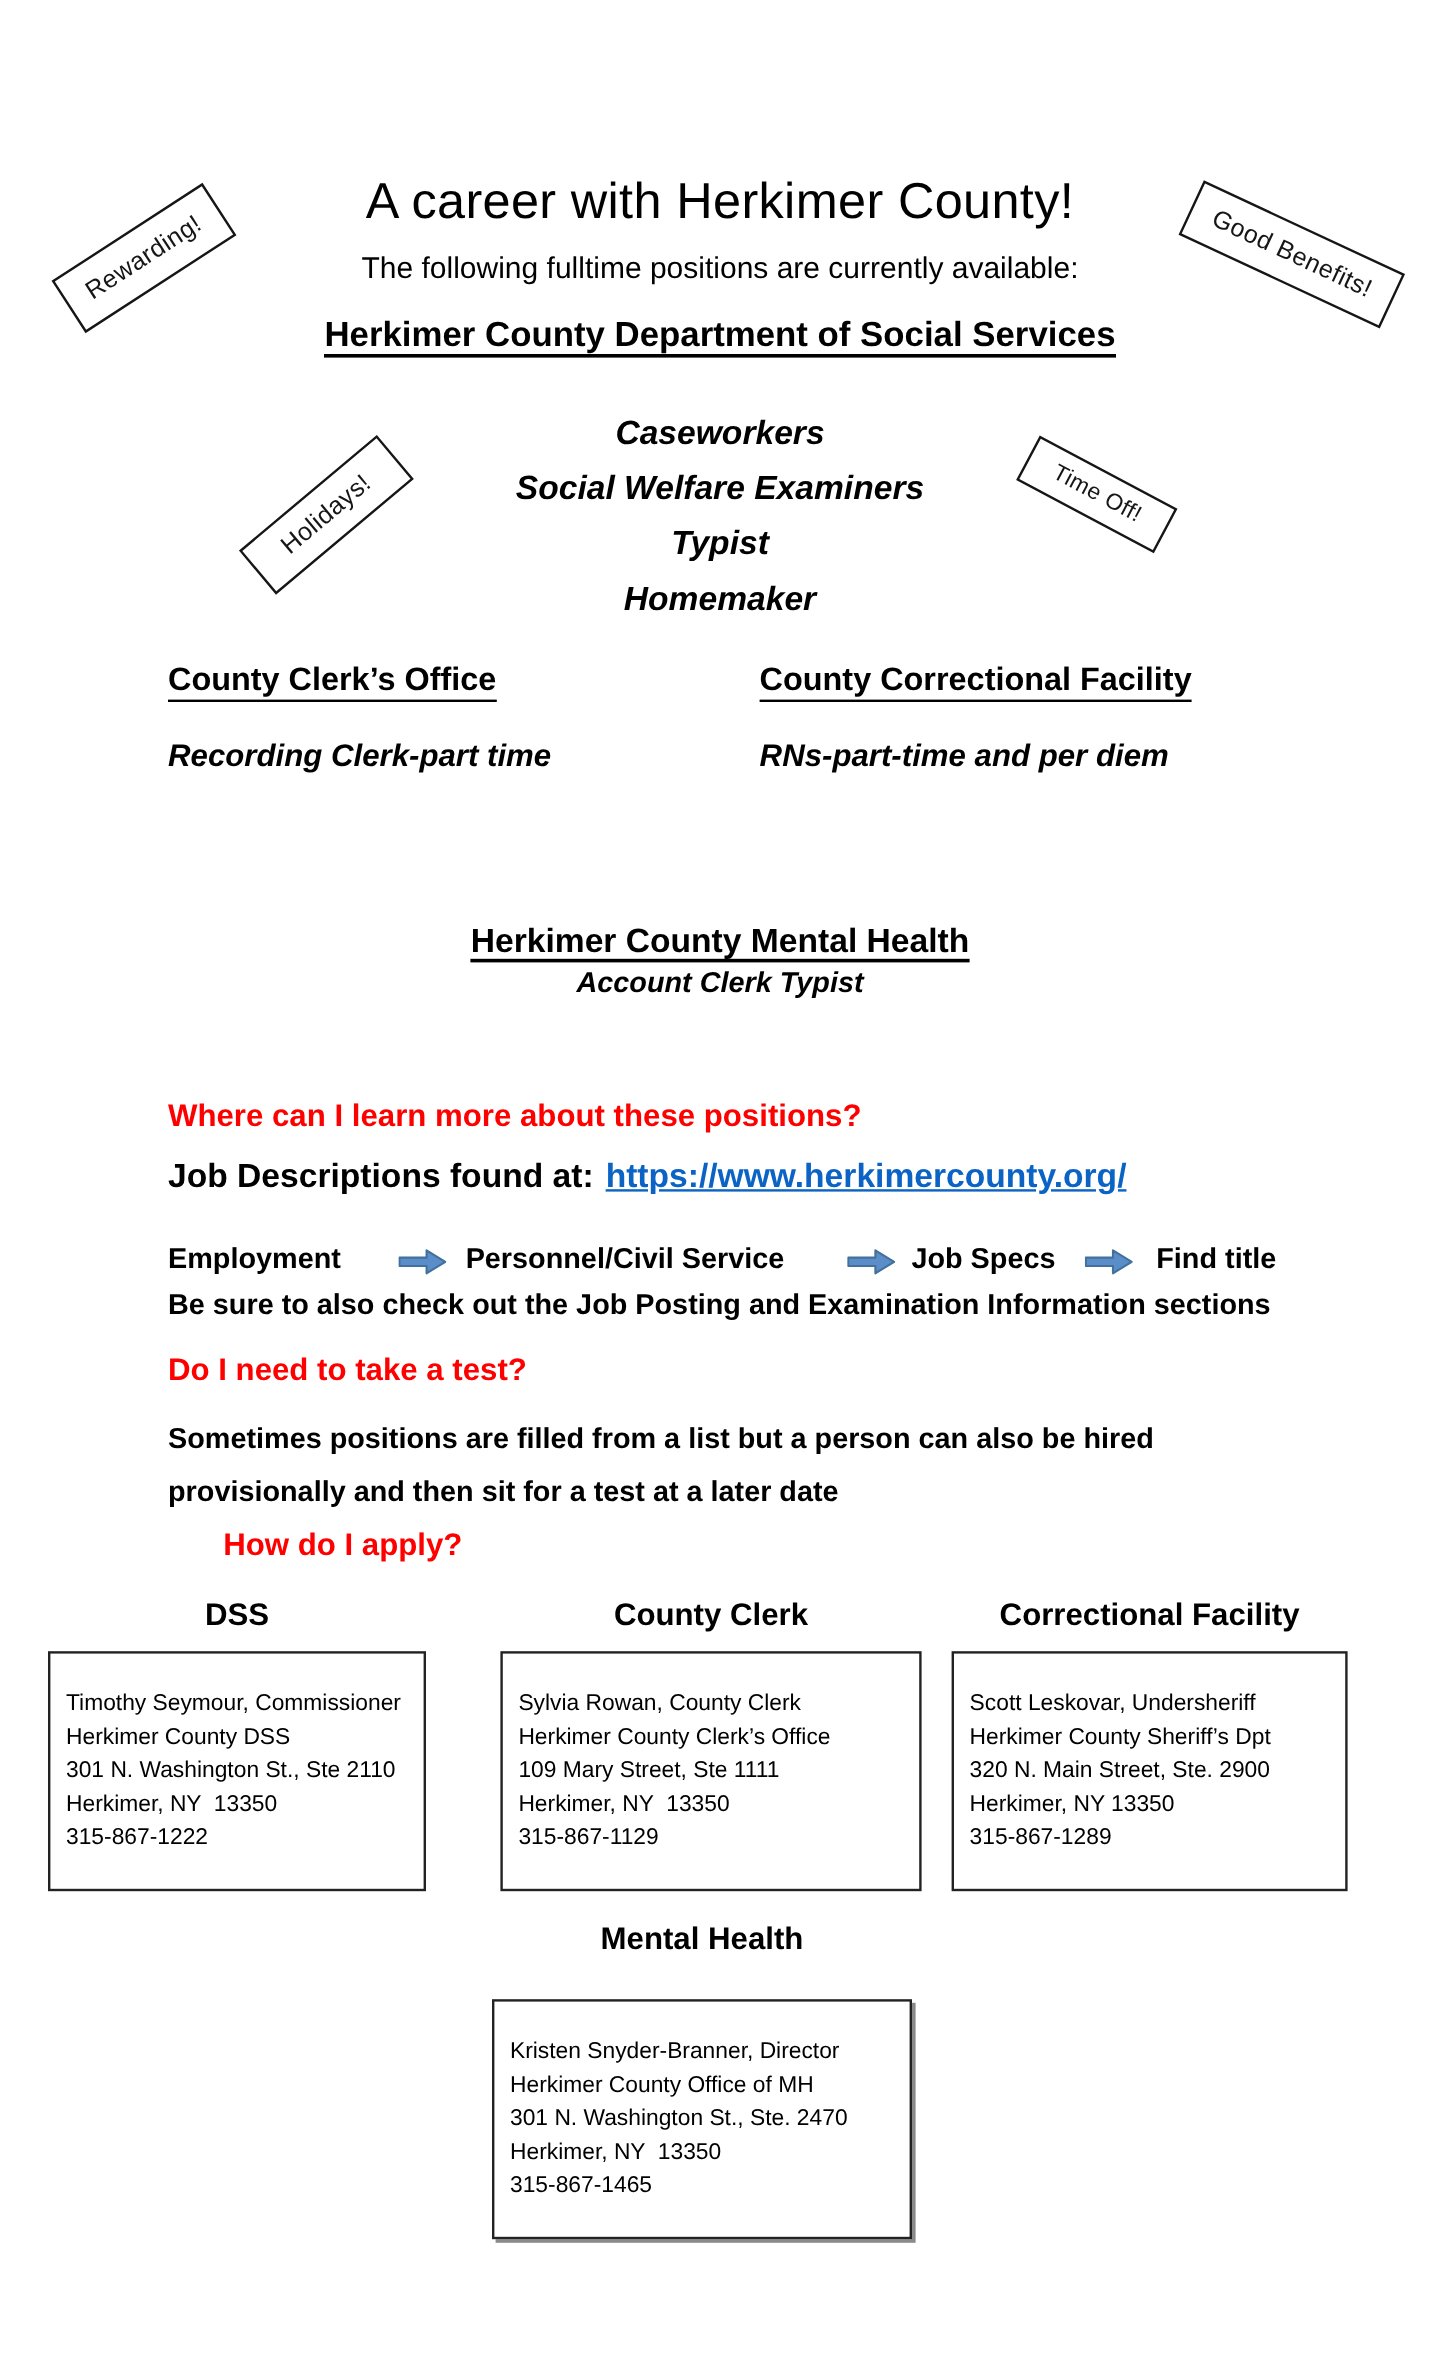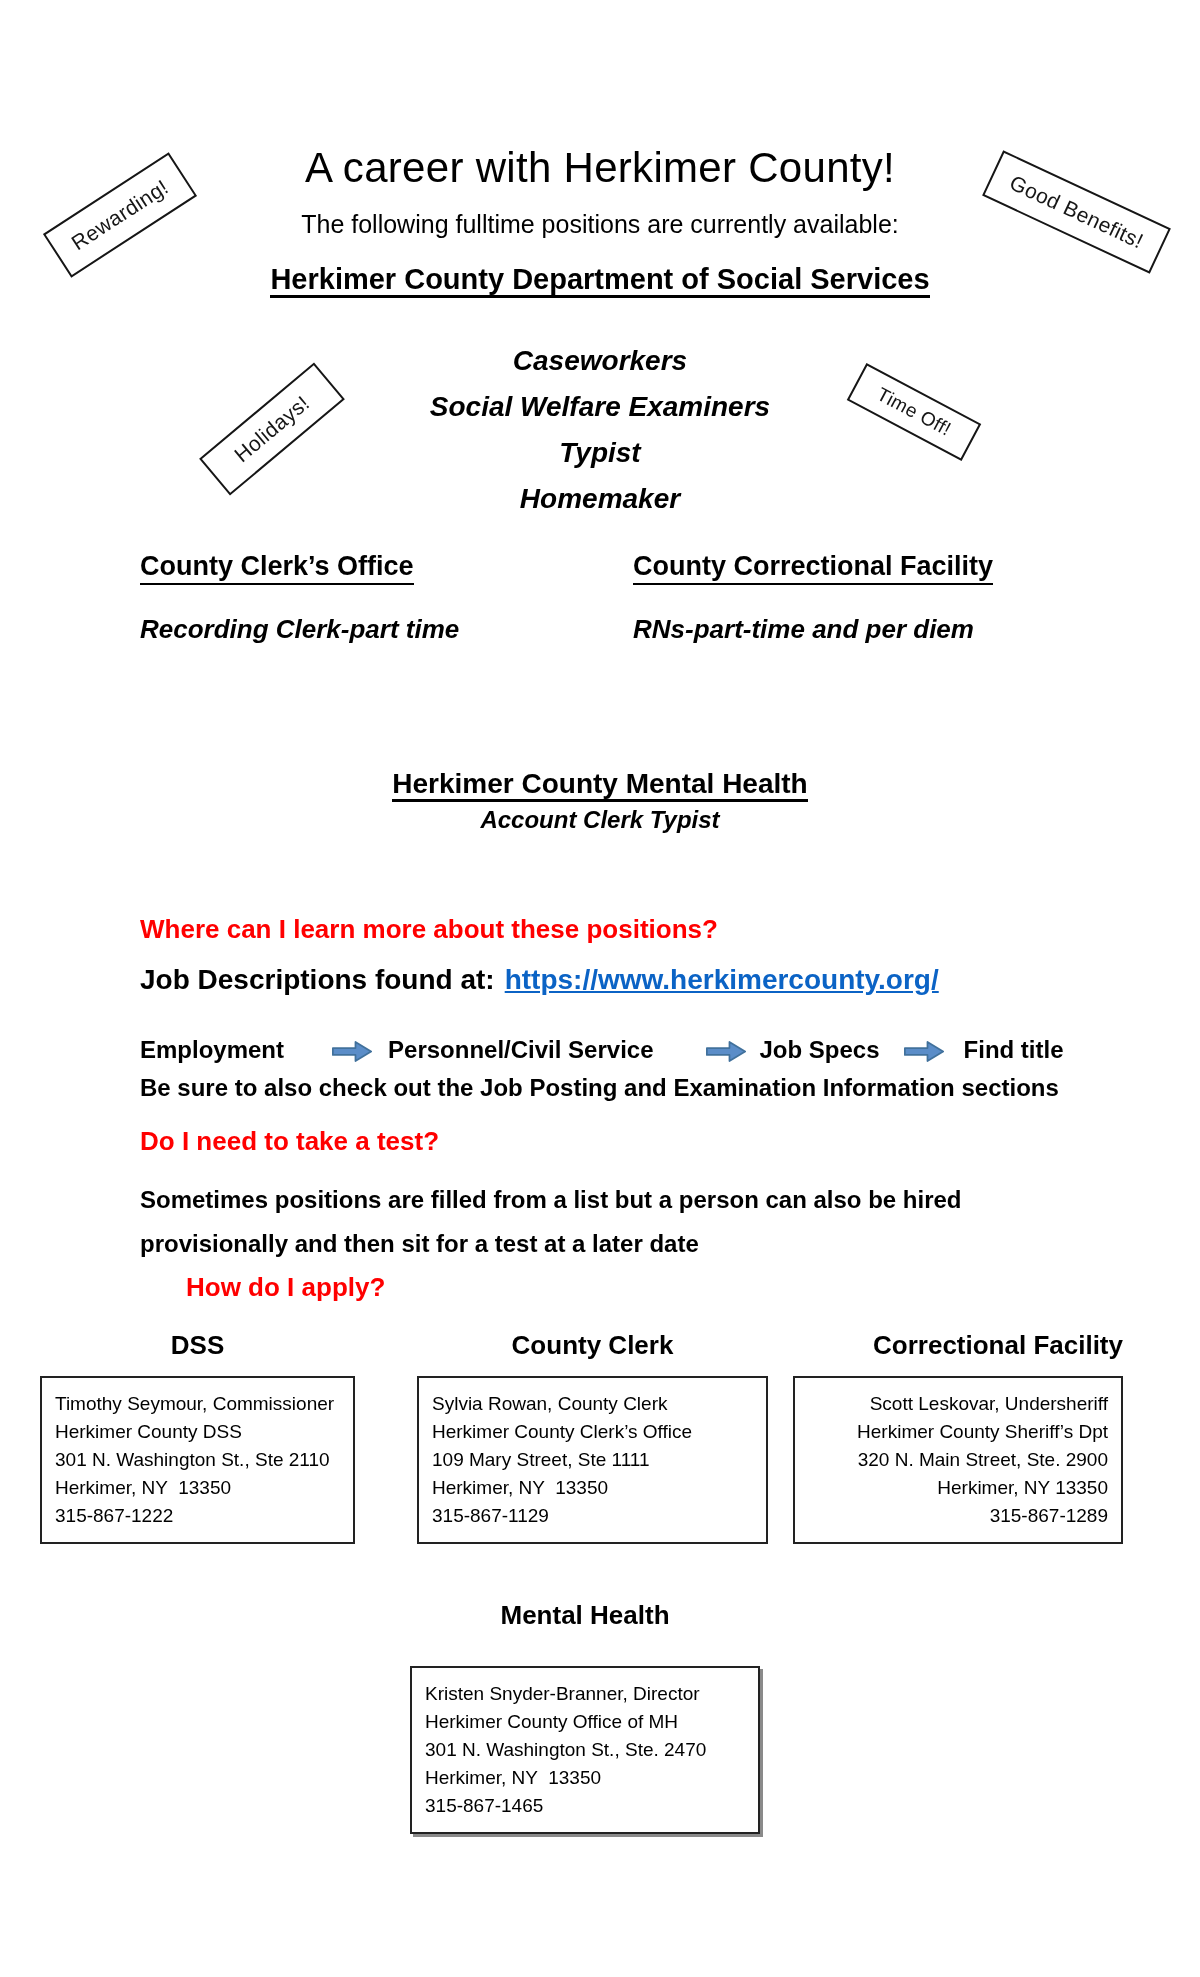--- a/index.html
+++ b/index.html
@@ -55,26 +55,26 @@
   .nav-row .arrow-icon{display:inline-flex;align-items:center;}
   .nav-row svg path{fill:var(--arrow-fill);stroke:var(--arrow-border);stroke-width:2;stroke-linejoin:round;}
   .gap-a{margin-left:48px;margin-right:16px;}
   .gap-b{margin-left:52px;margin-right:14px;}
   .gap-c{margin-left:24px;margin-right:20px;}
   .note{left:140px;top:1074px;font-size:24px;font-weight:bold;}
   .para{left:140px;top:1178px;width:870px;font-size:24px;font-weight:bold;line-height:44px;}
   .contact-heading{font-size:26px;font-weight:bold;text-align:center;top:1330px;}
   .contact-box{
     top:1376px;border:2px solid #222;background:#fff;
-    padding:12px 13px;font-size:19px;line-height:28px;
+    padding:28px 13px;font-size:19px;line-height:28px;
   }
   .contact-line{white-space:pre-wrap;}
   .c1{left:40px;width:315px;}
   .c2{left:417px;width:351px;}
-  .c3{left:793px;width:330px;text-align:right;}
+  .c3{left:793px;width:330px;}
   .c4{left:410px;width:350px;}
   .mh-contact-heading{top:1600px;}
   .mh-contact-box{top:1666px;box-shadow:3px 3px 0 #8a8a8a;}
 </style>
 </head>
 <body>
 
 <div class="page">
 
   <div class="abs tag tag-rewarding">

